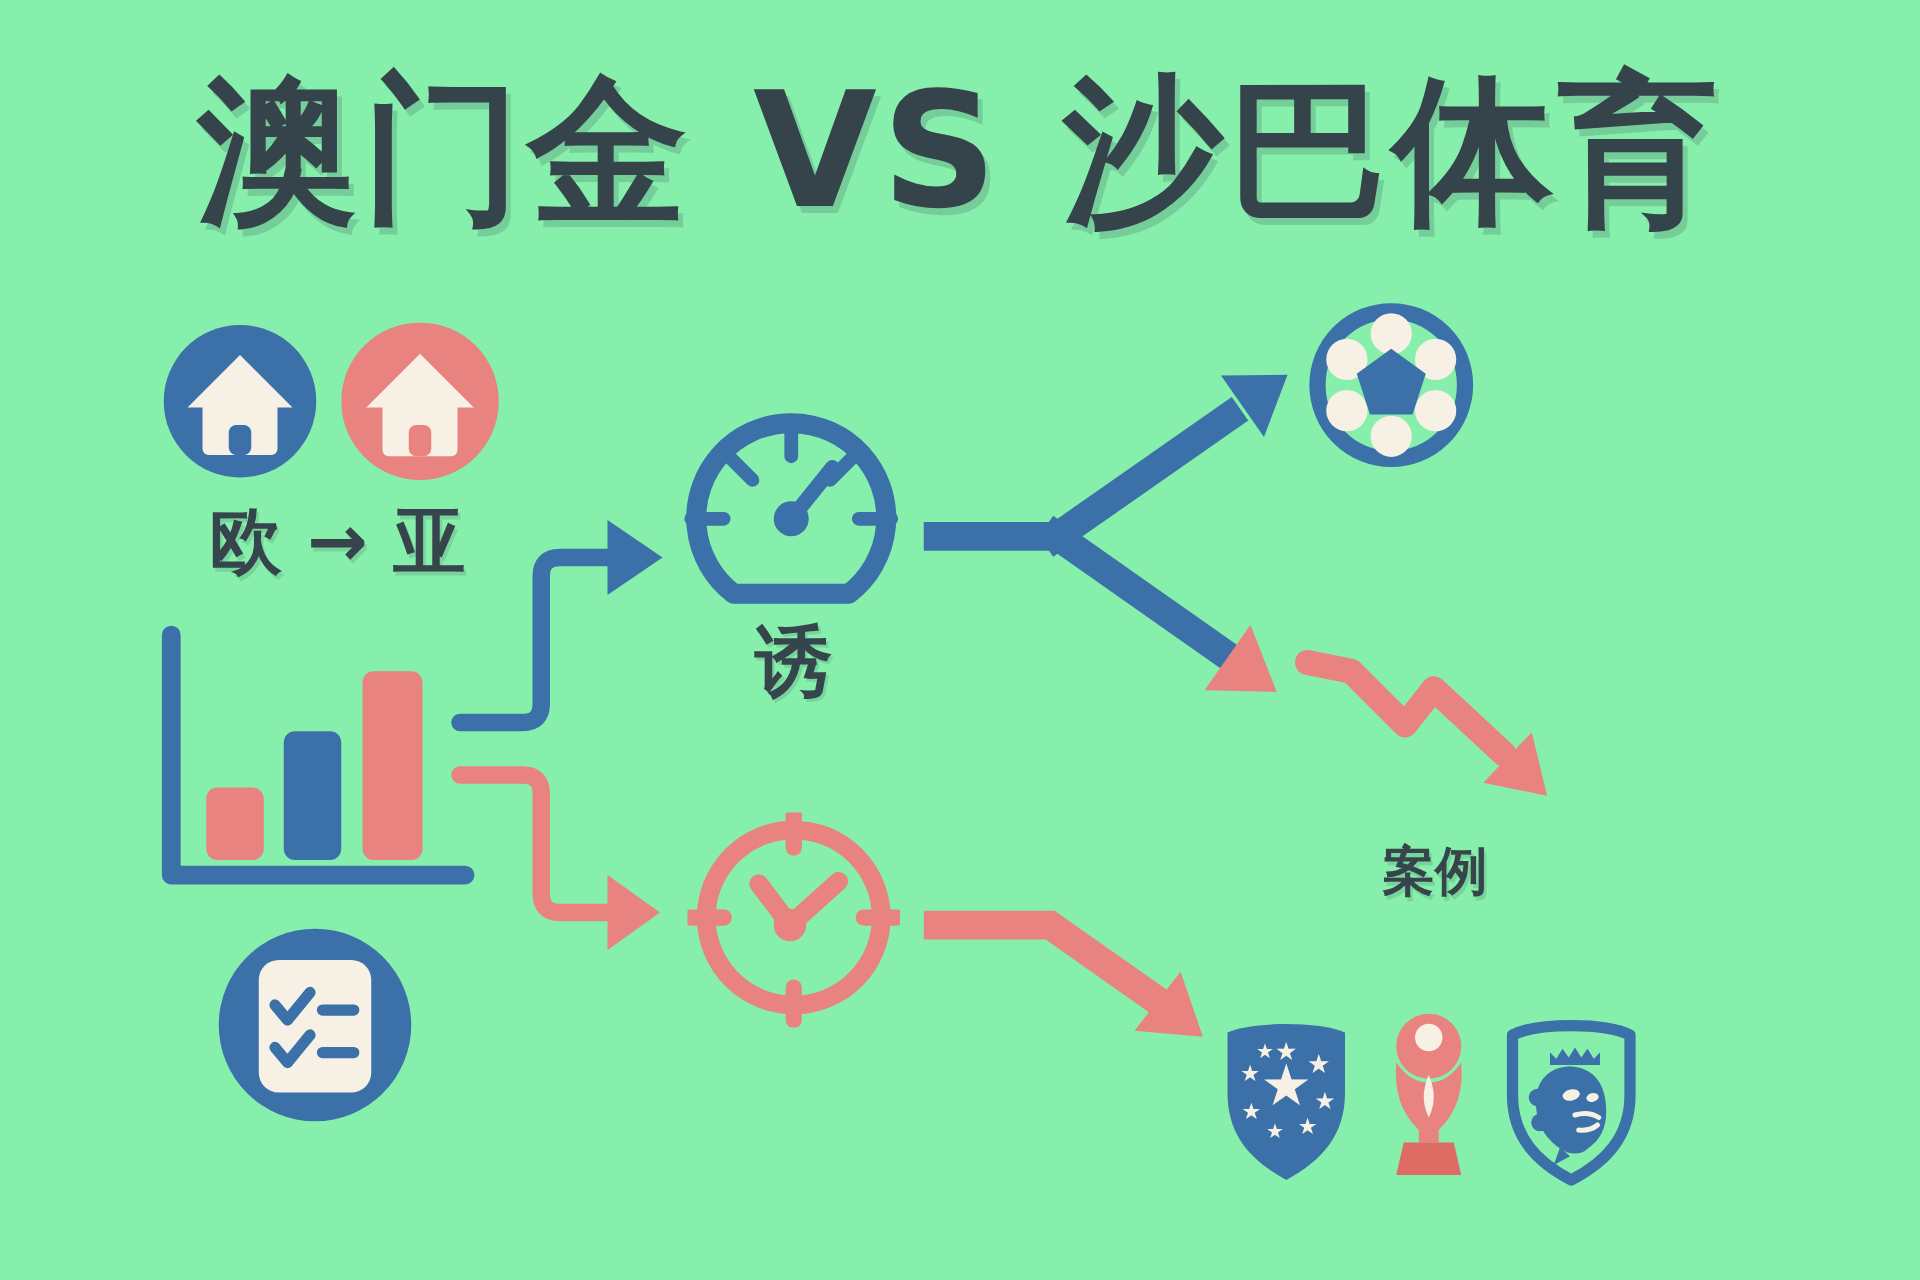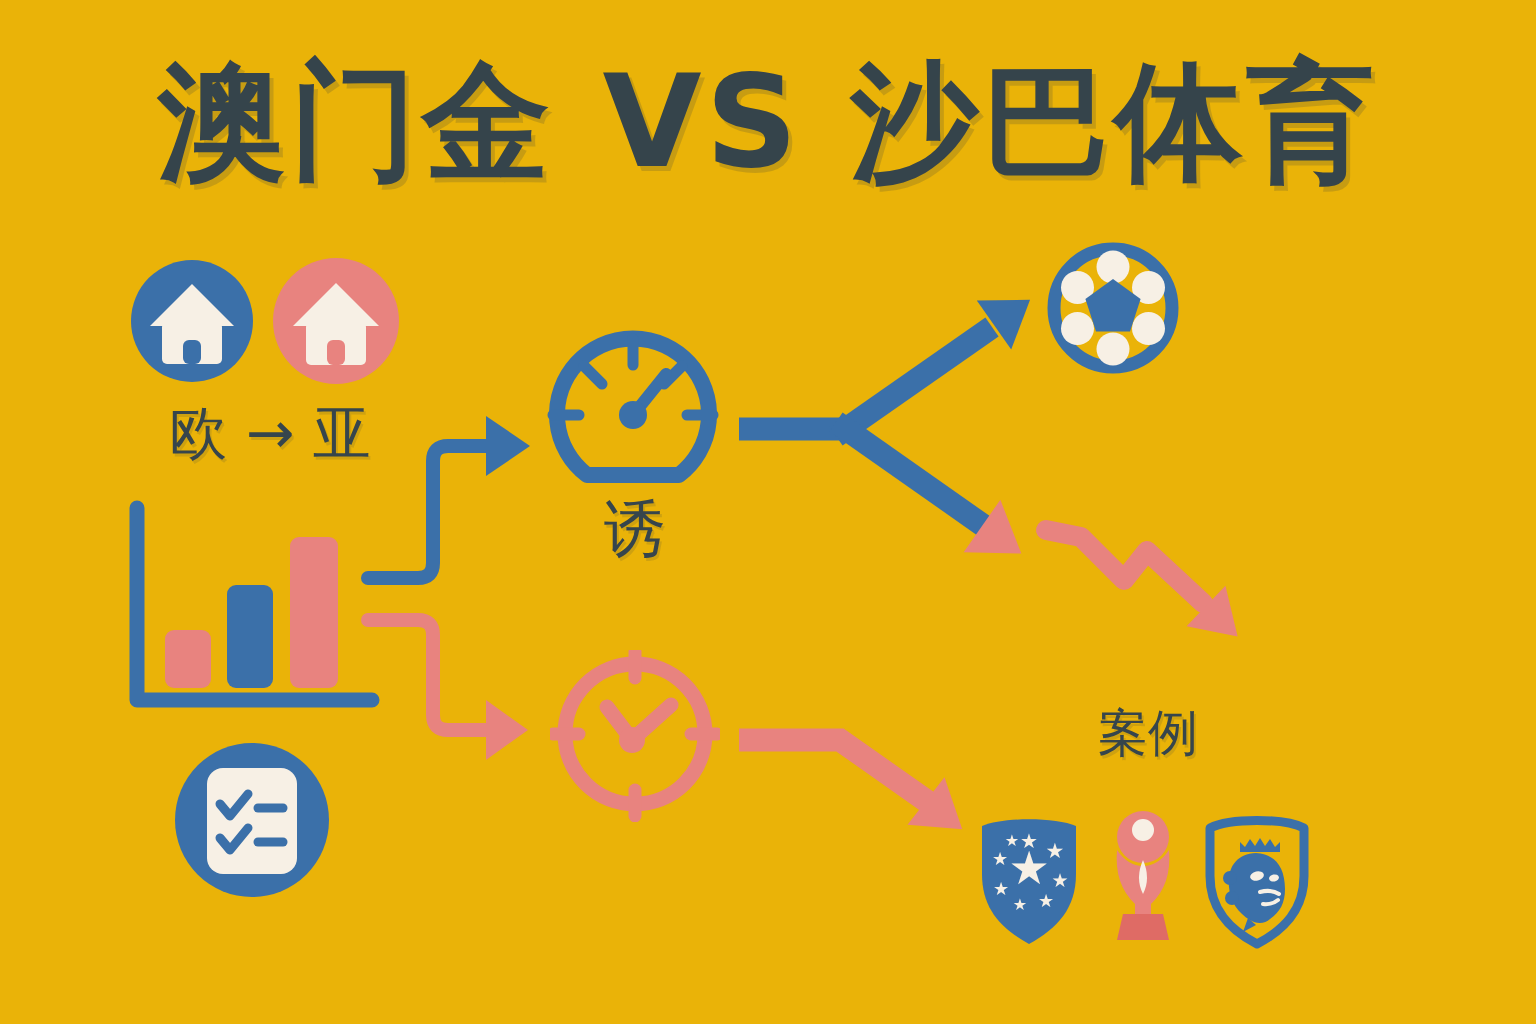--- a/index.html
+++ b/index.html
@@ -1,35 +1,35 @@
 <!DOCTYPE html>
 <html><head>
 <meta charset="utf-8">
 <style>
   html,body{margin:0;padding:0;background:#d8d2c6;}
   .canvas{
     position:relative;width:1536px;height:1024px;margin:0 auto;
-    background:#eab308;overflow:hidden;
+    background:#86efac;overflow:hidden;
     font-family:"DejaVu Sans","Liberation Sans",sans-serif;
   }
   .abs{position:absolute;}
   .title{
     top:52px;left:0;width:1536px;text-align:center;
     font-size:128px;font-weight:800;color:#35444b;line-height:1.1;
     letter-spacing:4px;text-shadow:4px 5px 0 rgba(45,58,64,0.18);
     white-space:nowrap;
   }
   .cjk-label{
-    font-weight:400;color:#36454c;text-align:center;line-height:1;
+    font-weight:700;color:#36454c;text-align:center;line-height:1;
     text-shadow:2px 3px 0 rgba(45,58,64,0.15);
   }
   .route-label{top:404px;left:148px;width:244px;font-size:58px;}
   .lure-label{top:498px;left:555px;width:160px;font-size:62px;}
   .timing-label{top:840px;left:548px;width:178px;font-size:60px;}
-  .cases-label{top:708px;left:1058px;width:180px;font-size:50px;}
+  .cases-label{top:676px;left:1058px;width:180px;font-size:42px;}
   svg{display:block;}
 </style>
 </head>
 <body>
 
 <div class="canvas">
 
   <div class="abs title">澳门金 VS 沙巴体育</div>
 
   <svg class="abs" style="left:0;top:0;" width="1536" height="1024" viewBox="0 0 1536 1024">

